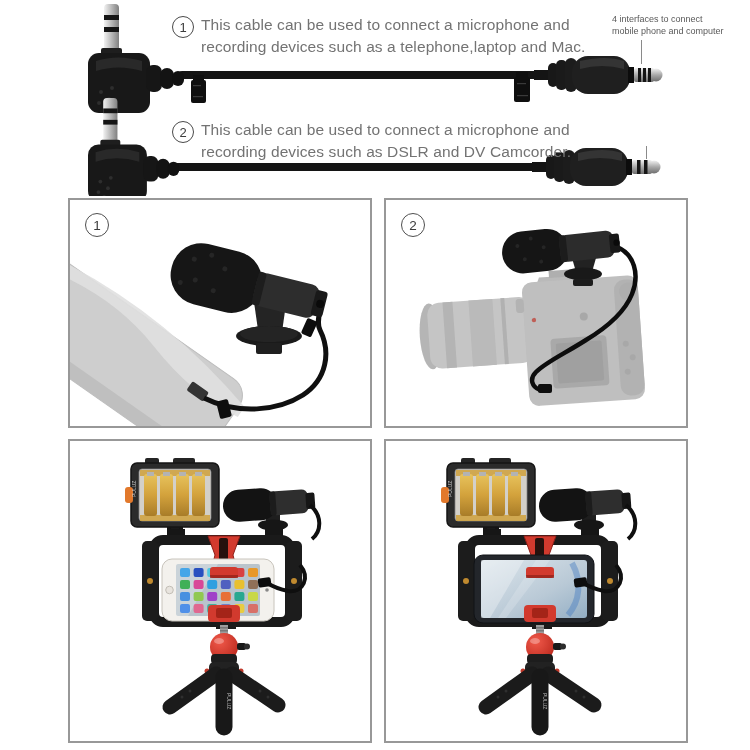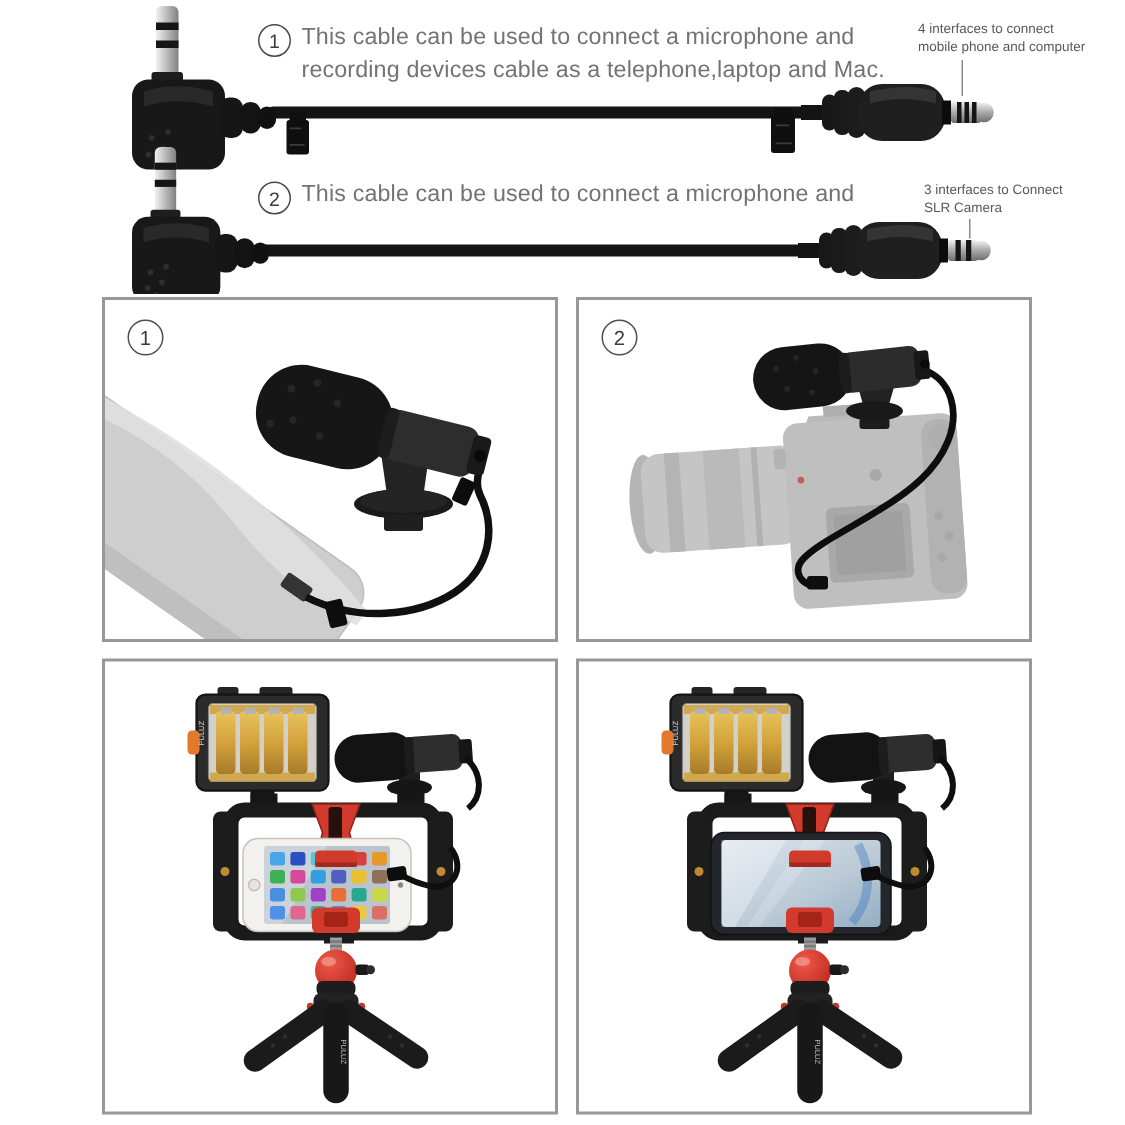--- a/index.html
+++ b/index.html
@@ -245,38 +245,35 @@
         <rect x="99" y="10" width="3.5" height="14" fill="#151515"></rect>
         <rect x="106" y="10" width="3.5" height="14" fill="#151515"></rect>
       </g>
     </g>
   </svg>
 
   <div class="desc" style="left:172px;top:14px;">
     <div class="marker-circle">1</div>
     <div class="desc-text">
       <div>This cable can be used to connect a microphone and</div>
-      <div>recording devices cable as a telephone,laptop and Mac.</div>
+      <div>recording devices such as a telephone,laptop and Mac.</div>
     </div>
   </div>
   <div class="note" style="left:612px;top:14px;width:140px;">
     <div>4 interfaces to connect</div>
     <div>mobile phone and computer</div>
   </div>
   <div class="pointer" style="left:641px;top:40px;height:24px;"></div>
 
   <div class="desc" style="left:172px;top:119px;">
     <div class="marker-circle">2</div>
     <div class="desc-text">
       <div>This cable can be used to connect a microphone and</div>
+      <div>recording devices such as DSLR and DV Camcorder.</div>
     </div>
-  </div>
-  <div class="note" style="left:616px;top:121px;width:135px;">
-    <div>3 interfaces to Connect</div>
-    <div>SLR Camera</div>
   </div>
   <div class="pointer" style="left:646px;top:146px;height:13px;"></div>
 
   <div class="panel" style="left:68px;top:198px;width:304px;height:230px;">
     <svg class="fill" viewBox="0 0 300 226">
       <g opacity=".85">
         <g transform="rotate(35 55 160)">
           <rect x="-65" y="113" width="240" height="94" rx="20" fill="#c6c6c6" stroke="#b2b2b2"></rect>
           <path d="M-60,130 q70,-16 130,2 q60,18 110,10 l0,-12 q-120,-32 -240,-14 z" fill="#dadada" opacity=".9"></path>
           <rect x="-65" y="193" width="240" height="14" rx="7" fill="#b5b5b5"></rect>

